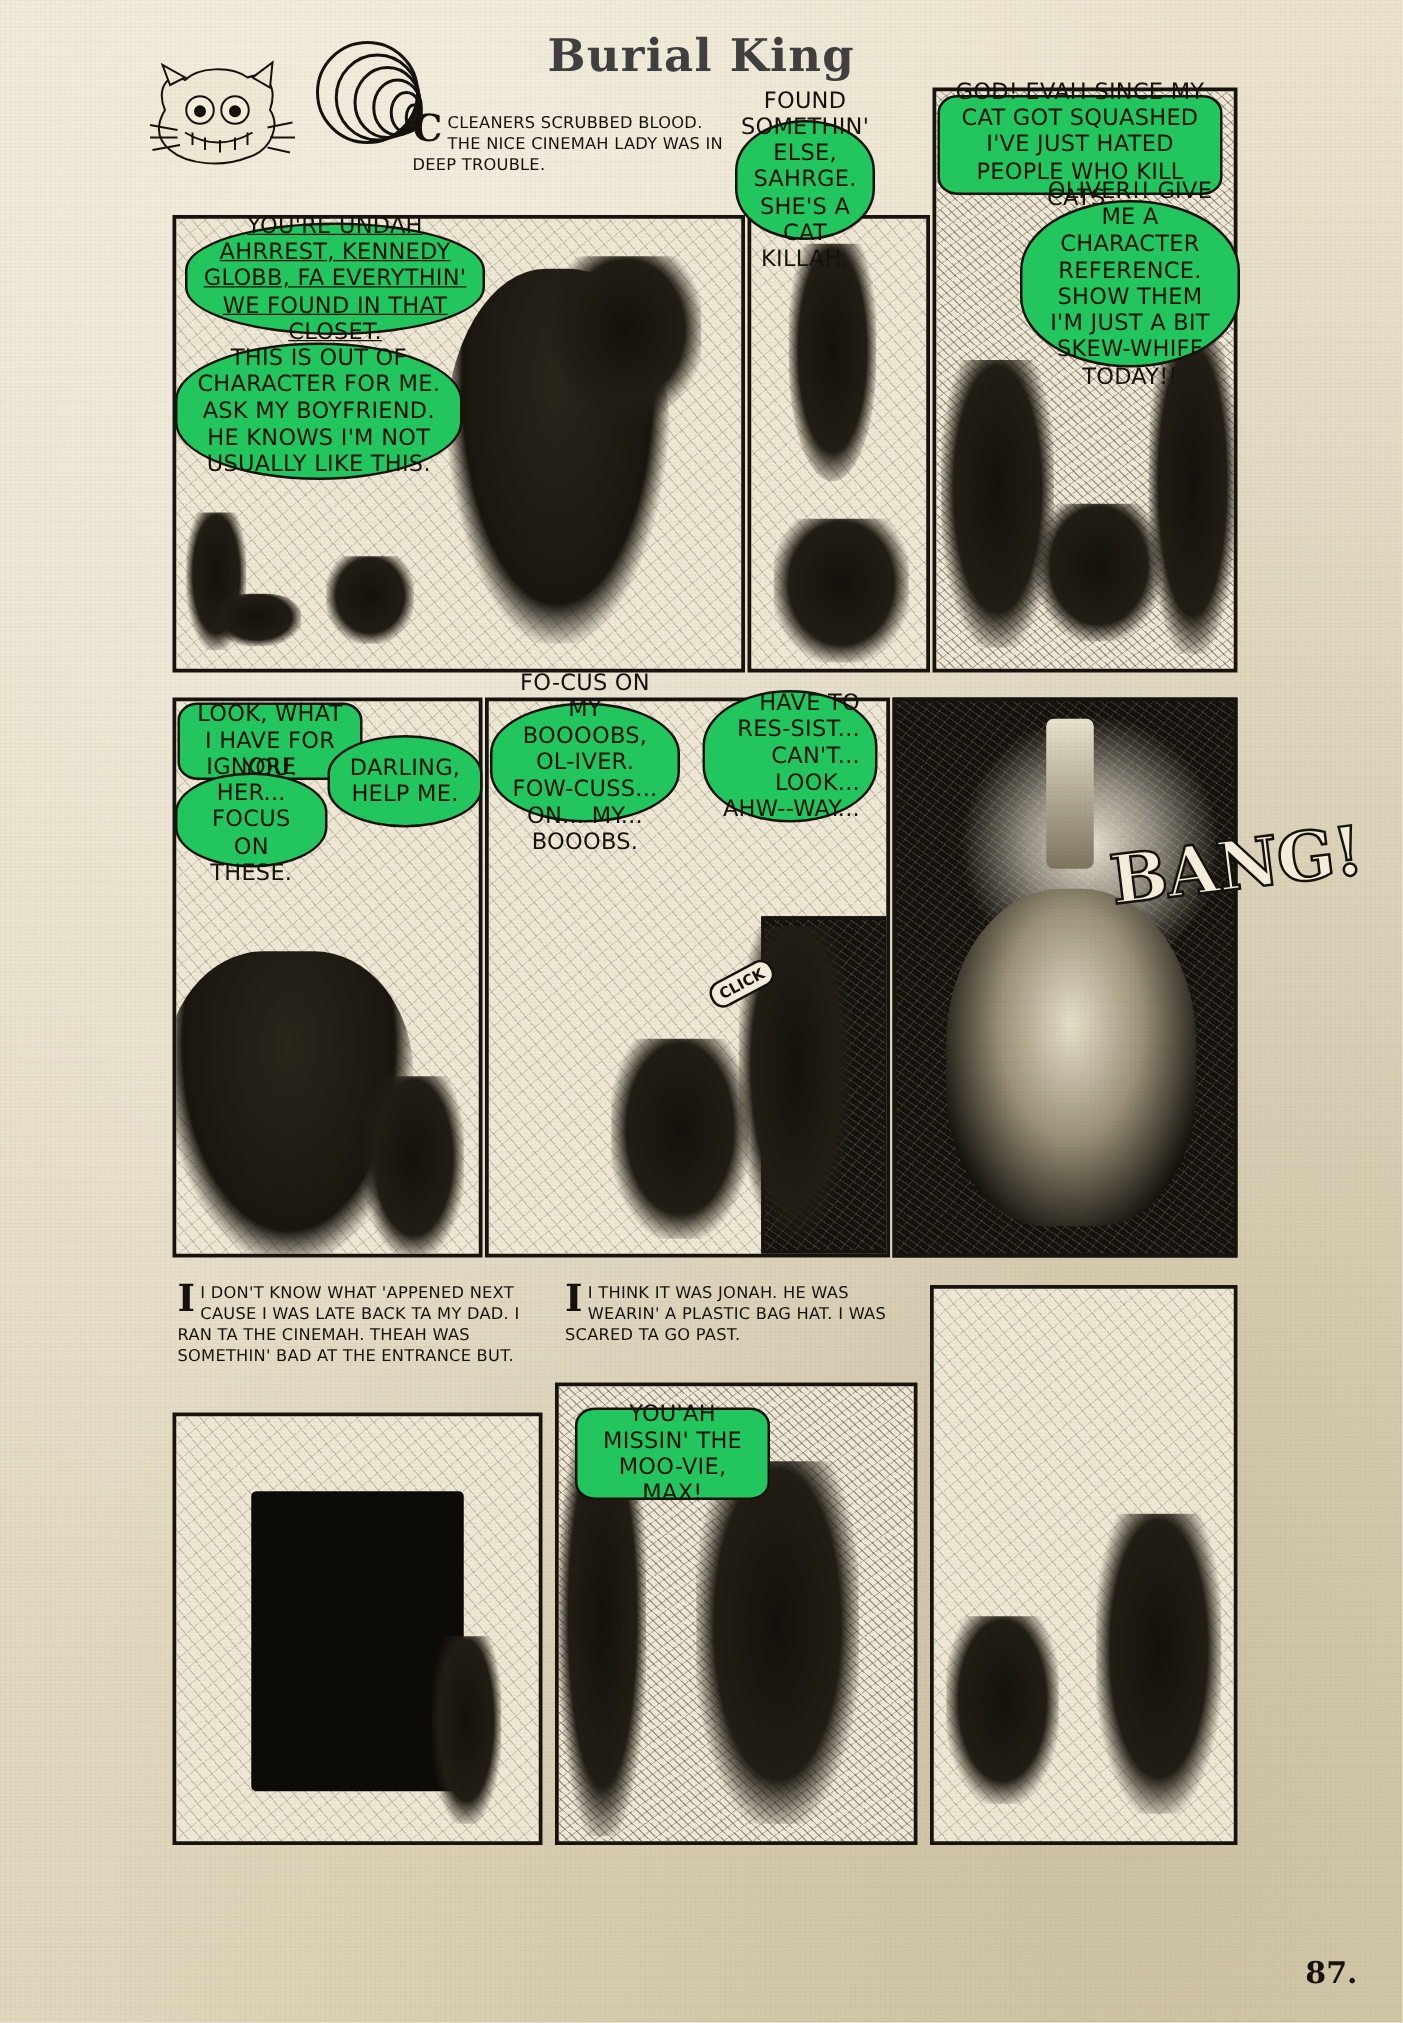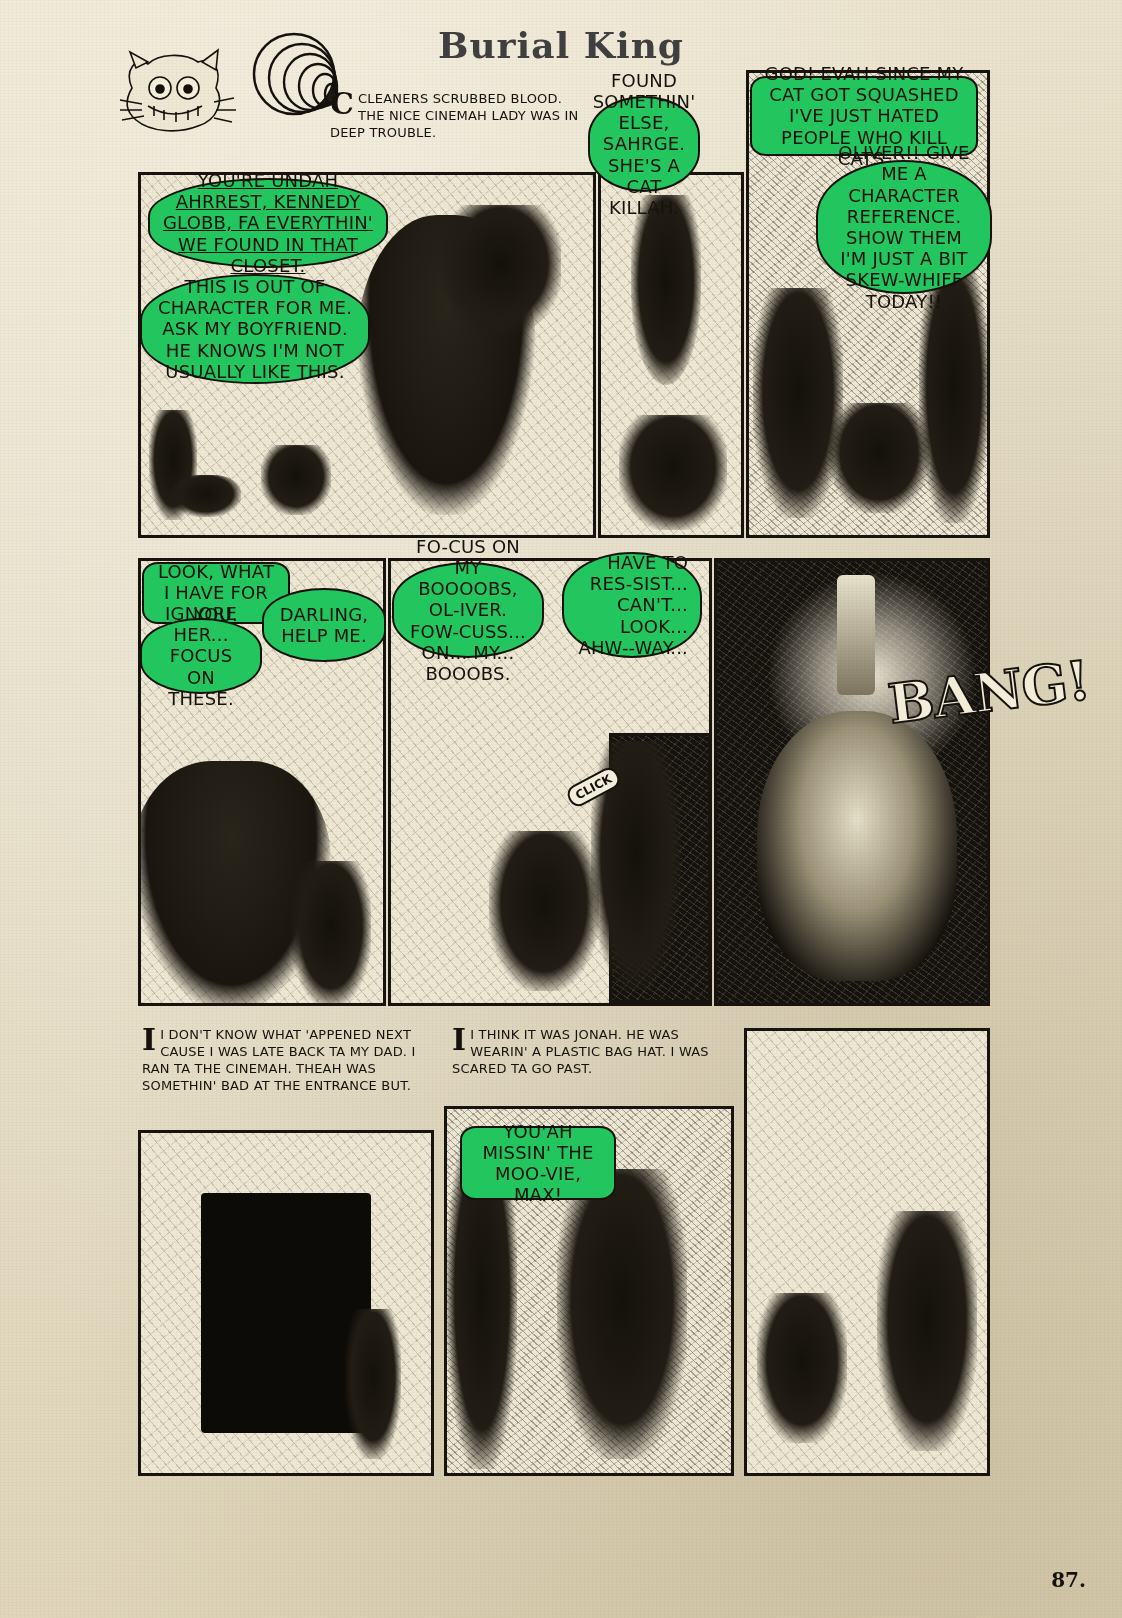--- a/index.html
+++ b/index.html
@@ -133,21 +133,21 @@
     color:#15120d;
     background:#f2ecda;
     border:2px solid #15120d;
     padding:2px 6px;
     border-radius:10px;
     z-index:6;
   }
   .pageno{
     position:absolute;right:36px;bottom:26px;
     font-family:"DejaVu Serif",serif;
-    font-weight:bold;font-size:20px;color:#15120d;
+    font-weight:bold;font-size:24px;color:#15120d;
   }
   
   .cathead{
     position:absolute;left:118px;top:48px;width:120px;height:90px;
   }
   .spiral{
     position:absolute;left:232px;top:22px;width:130px;height:110px;
   }
   .muzzleglow{
     position:absolute;

